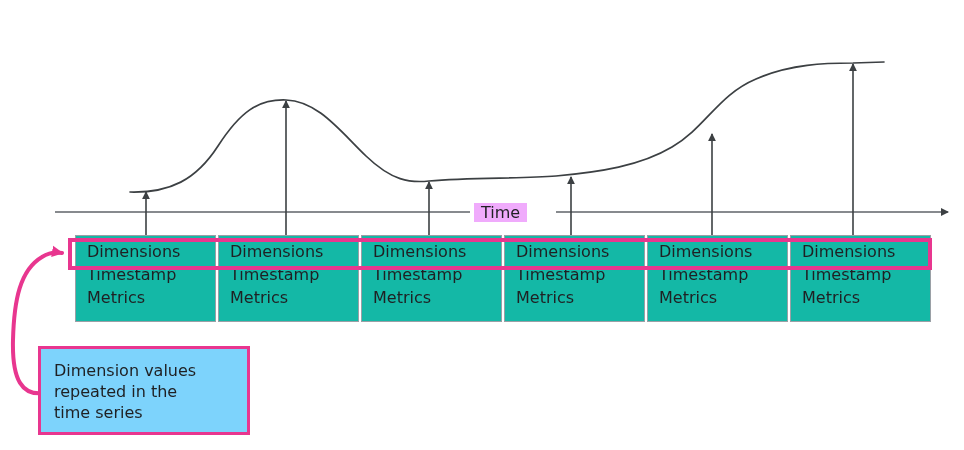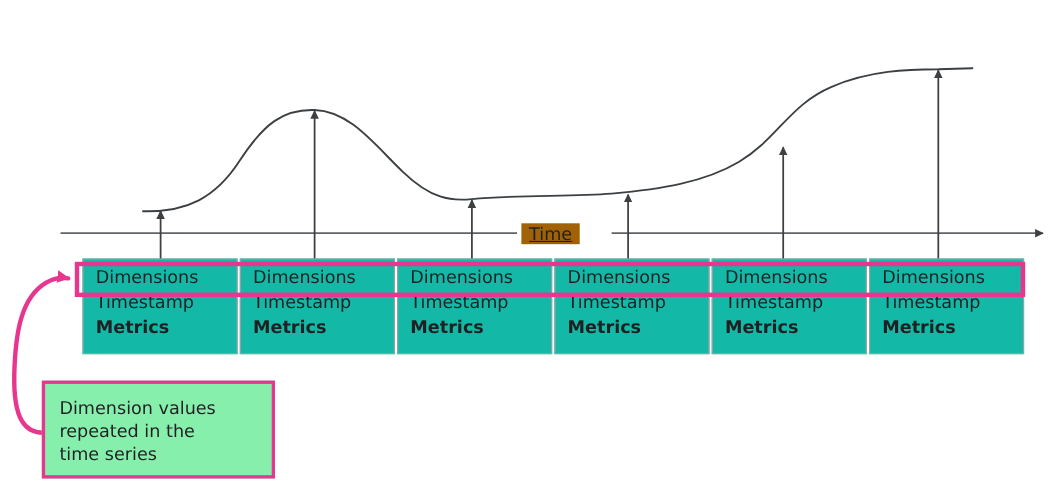--- a/index.html
+++ b/index.html
@@ -6,27 +6,27 @@
   body{width:964px;height:450px;overflow:hidden;
        font-family:"DejaVu Sans","Liberation Sans",sans-serif;}
   #stage{position:relative;width:964px;height:450px;background:#ffffff;}
   #svgLayer{position:absolute;left:0;top:0;width:964px;height:450px;}
   .ts-box{position:absolute;box-sizing:border-box;background:#14b8a6;
           border:1px solid #9aa0a6;}
   .ts-box .line{position:absolute;left:11px;color:#1f2023;
                 font-size:16px;line-height:19px;white-space:nowrap;}
   .ts-box .l0{top:6px;}
   .ts-box .l1{top:29px;}
-  .ts-box .l2{top:52px;font-weight:bold;}
-  #callout{position:absolute;box-sizing:border-box;background:#86efac;
+  .ts-box .l2{top:52px;}
+  #callout{position:absolute;box-sizing:border-box;background:#7dd3fc;
            border:3px solid #e8368f;text-decoration:underline;}
   #callout .ctext{position:absolute;left:13px;top:11px;color:#1f2023;
                   font-size:16px;line-height:21px;white-space:pre-line;}
   #timeLabel{position:absolute;color:#1f2023;font-size:16px;
-             background:#a16207;padding:0 7px;white-space:nowrap;text-decoration:underline;}
+             background:#f0abfc;padding:0 7px;white-space:nowrap;}
   #hl{position:absolute;box-sizing:border-box;border:4px solid #e8368f;
       background:transparent;pointer-events:none;}
 </style>
 </head>
 <body>
 
 <div id="stage">
 
   <svg id="svgLayer" viewBox="0 0 964 450" xmlns="http://www.w3.org/2000/svg">
     <defs>

